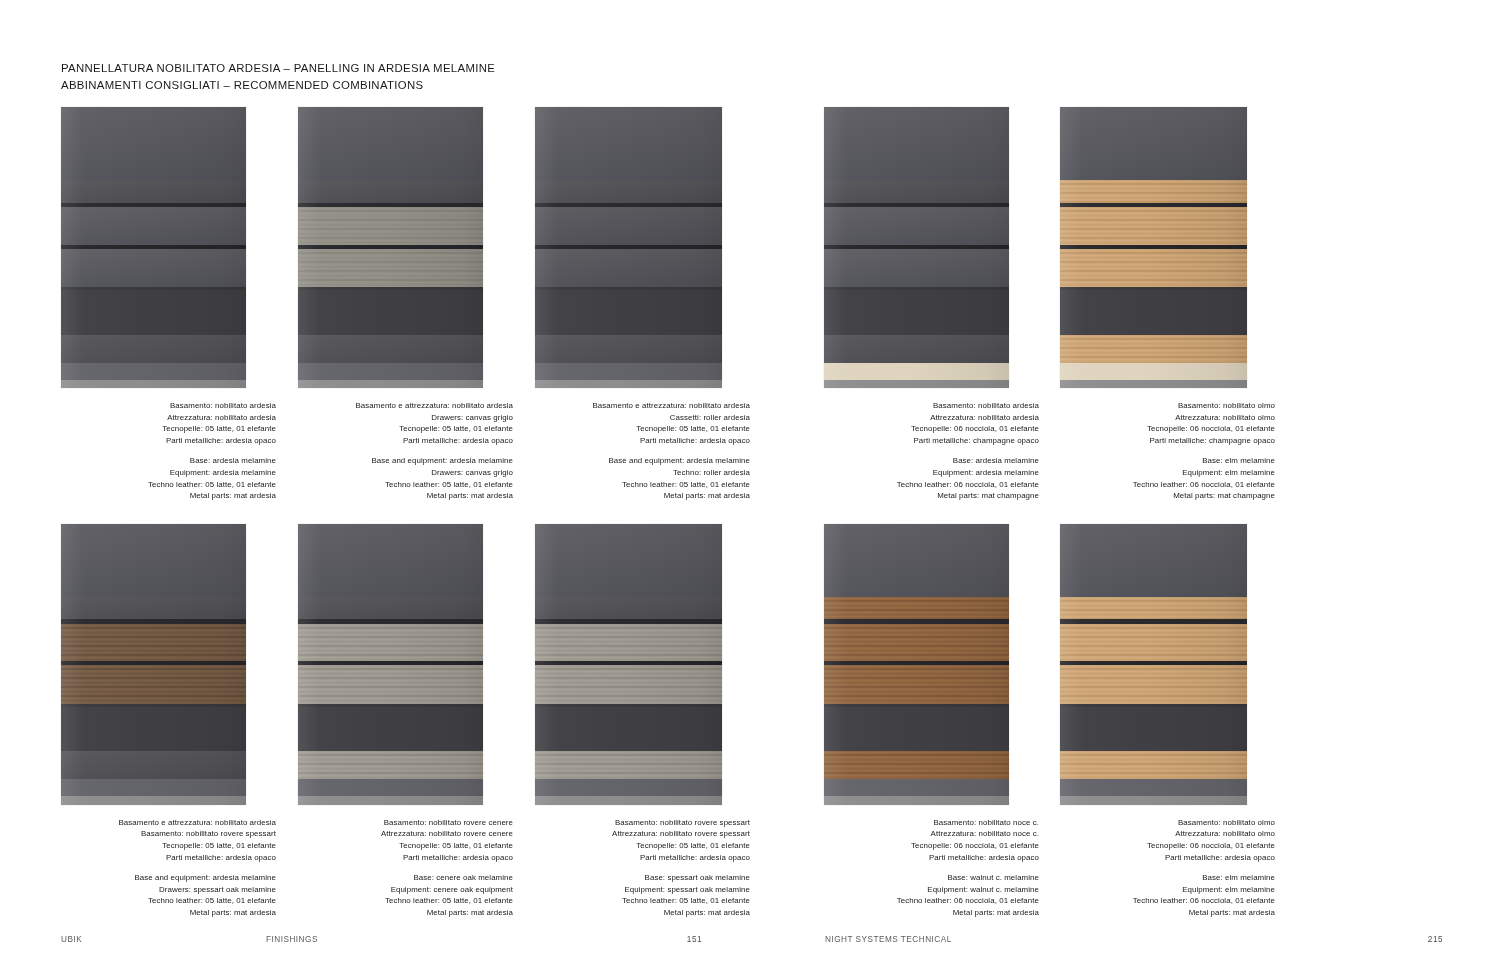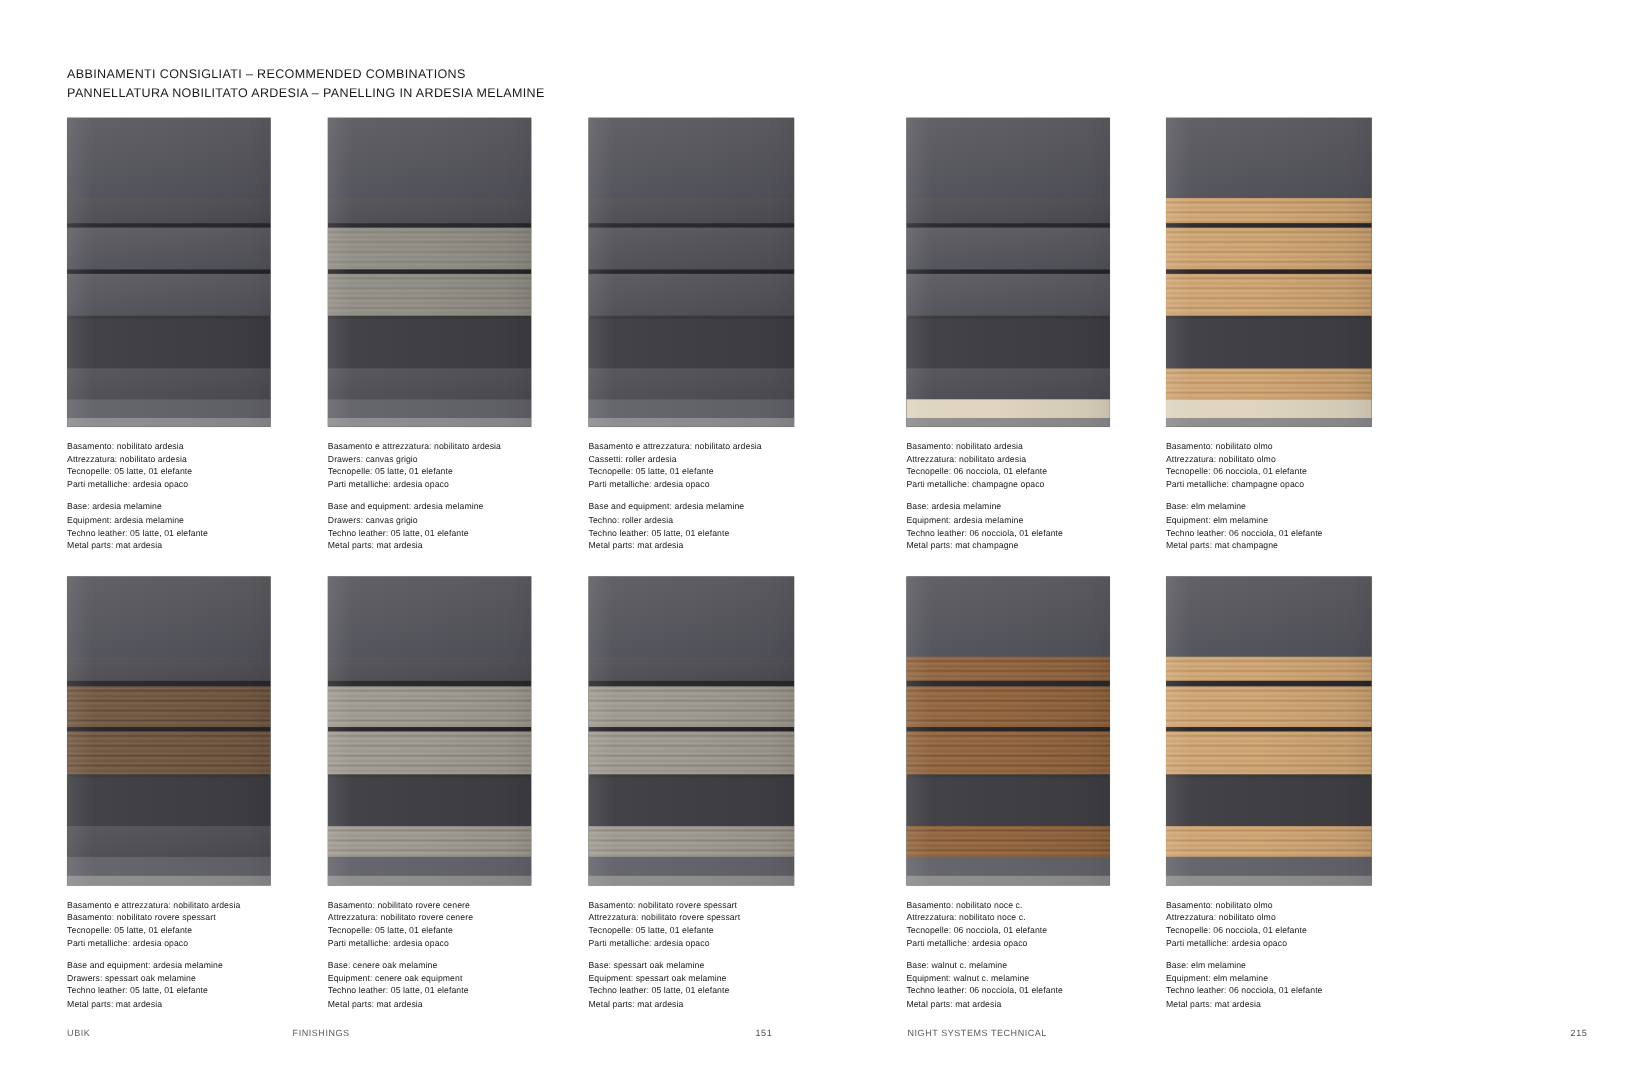--- a/index.html
+++ b/index.html
@@ -43,20 +43,21 @@
     white-space: nowrap;
   }
   .heading-left  { left: 61px; top: 60px; }
   .heading-right { left: 824px; top: 75px; }
   .section-heading .ln { display: block; }
 
   
   .panel-grid {
     position: absolute;
     display: flex;
+    text-align: right;
   }
   .grid-left  { left: 61px;  top: 107px; }
   .grid-right { left: 823px; top: 107px; }
 
   .col-gap-left  { margin-right: 22px; }
   .col-gap-right { margin-right: 21px; }
 
   .panel-col { display: flex; flex-direction: column; }
 
   .panel-block { position: relative; }
@@ -108,22 +109,22 @@
   .footer .f-page    { color: #4d4d4d; }
 </style>
 </head>
 <body>
 
 <div class="spread">
 
   <div class="page page-left">
 
     <div class="section-heading heading-left">
+      <span class="ln">PANNELLATURA NOBILITATO ARDESIA – PANELLING IN ARDESIA MELAMINE</span>
       <span class="ln">ABBINAMENTI CONSIGLIATI – RECOMMENDED COMBINATIONS</span>
-      <span class="ln">PANNELLATURA NOBILITATO ARDESIA – PANELLING IN ARDESIA MELAMINE</span>
     </div>
 
     <div class="panel-grid grid-left">
 
       <div class="panel-col col-gap-left">
 
         <div class="panel-block">
           <div class="panel-img" id="img-1">
               <div class="band" style="top: 0%; height: 26%; background: linear-gradient(rgb(94, 94, 99), rgb(82, 82, 90));"></div>
               <div class="band" style="top: 26%; height: 8%; background: linear-gradient(rgb(85, 85, 90), rgb(77, 77, 82));"></div>

